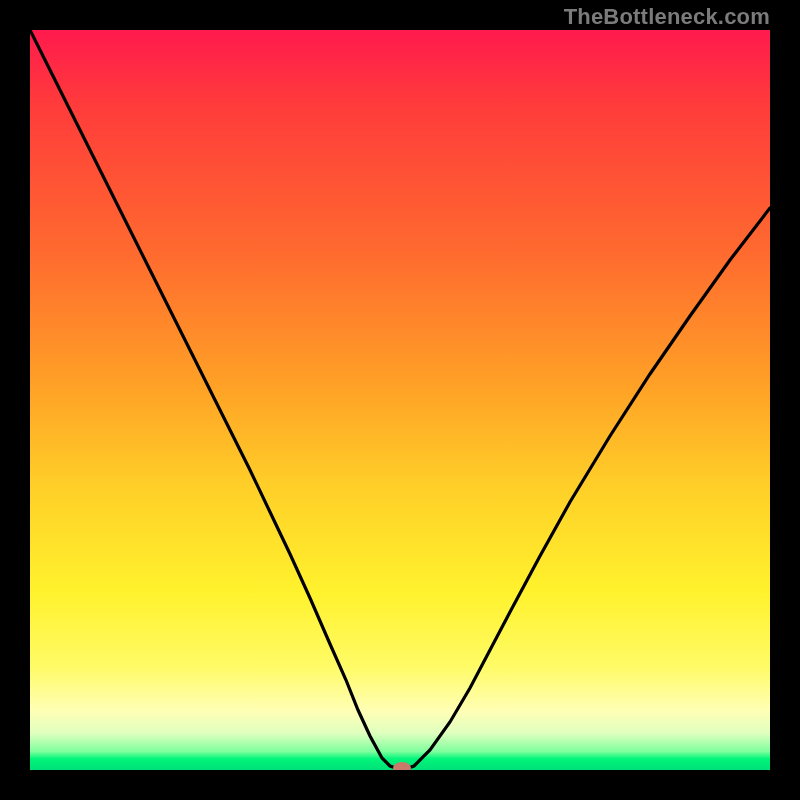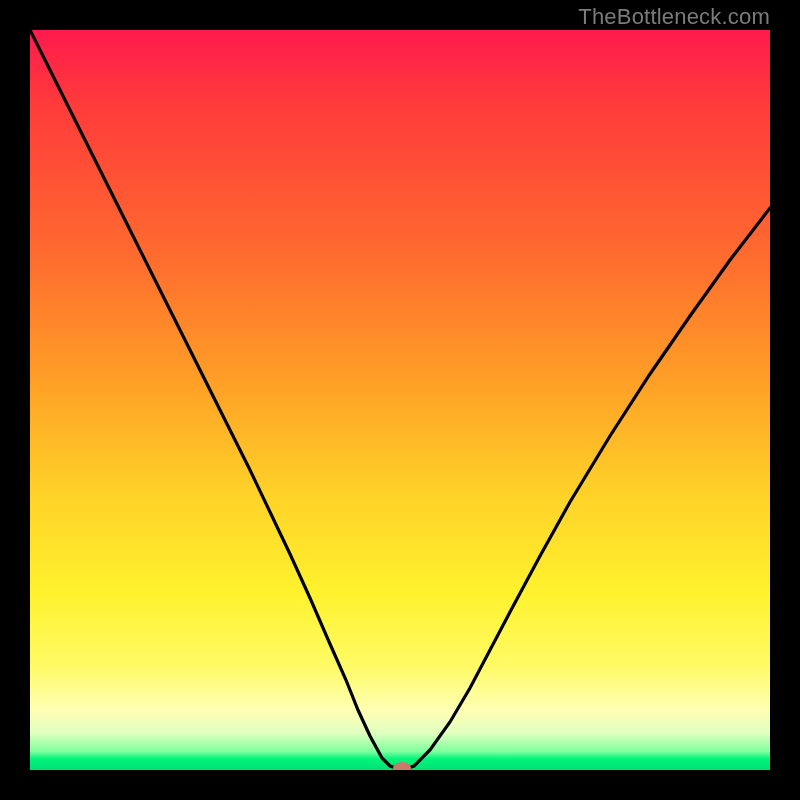--- a/index.html
+++ b/index.html
@@ -55,21 +55,21 @@
     top: 0;
     width: 740px;
     height: 740px;
   }
   .watermark {
     position: absolute;
     top: 4px;
     right: 30px;
     font-size: 22px;
     color: #7b7b7b;
-    font-weight: 400;
+    font-weight: 700;
     letter-spacing: 0.2px;
   }
 </style>
 </head>
 <body>
 
 <div class="frame">
 
   <div class="watermark">TheBottleneck.com</div>
 

